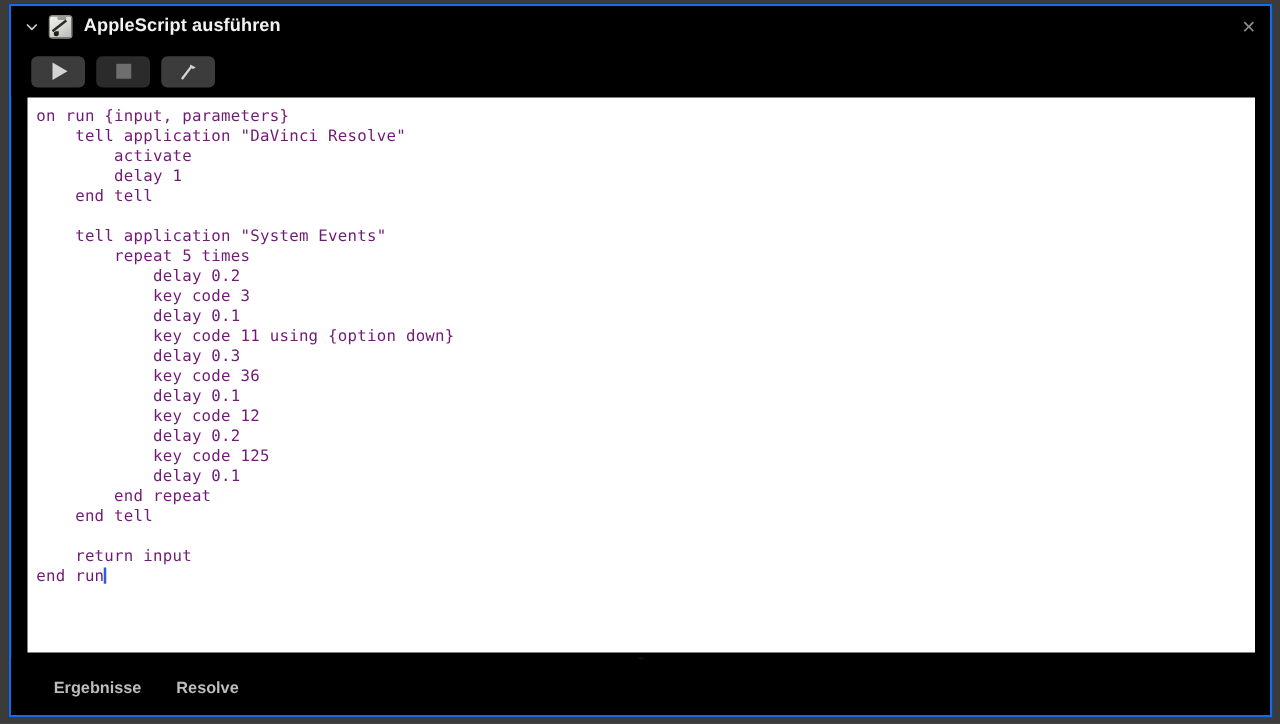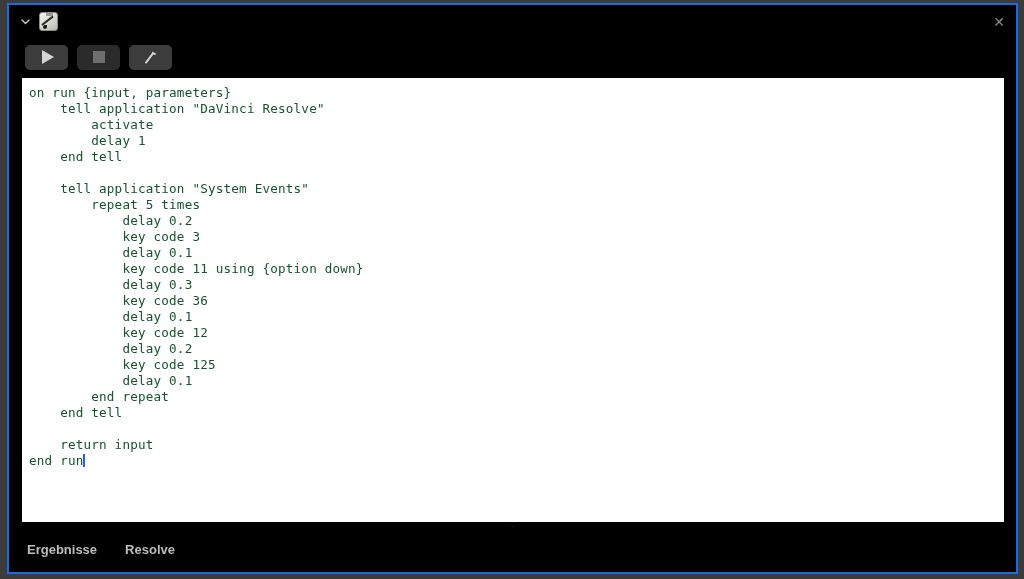--- a/index.html
+++ b/index.html
@@ -130,21 +130,21 @@
     width: 982px; height: 444px;
     background: #ffffff;
     overflow: hidden;
   }
   #code {
     margin: 0;
     padding: 7px 0 0 7px;
     font-family: "DejaVu Sans Mono", monospace;
     font-size: 12.6px;
     line-height: 16px;
-    color: #14532d;
+    color: #701a75;
     white-space: pre;
     letter-spacing: 0.2px;
   }
   #caret {
     display: inline-block;
     width: 2px;
     height: 13px;
     background: #2a5fd8;
     vertical-align: -2px;
     margin-left: 0px;
@@ -163,21 +163,21 @@
 
   
   #bottombar {
     position: absolute;
     left: 0; bottom: 0;
     width: 100%;
     height: 45px;
     background: #000000;
     display: flex;
     align-items: center;
-    padding-left: 18px;
+    padding-left: 34px;
     gap: 28px;
   }
   .bbtn {
     color: #bdbdbd;
     font-size: 13px;
     font-weight: bold;
     cursor: pointer;
     white-space: nowrap;
   }
 </style>
@@ -191,20 +191,21 @@
     <div id="disclosure">
       <svg width="11" height="11" viewBox="0 0 11 11">
         <path d="M2 4 L5.5 7.5 L9 4" fill="none" stroke="#c9c9c9" stroke-width="1.4" stroke-linecap="round" stroke-linejoin="round"></path>
       </svg>
     </div>
 
     <div id="app-icon">
       <span class="quill-tip"></span>
     </div>
 
+    <div id="win-title">AppleScript ausführen</div>
 
     <div id="close-btn">✕</div>
   </div>
 
   <div id="toolbar">
 
     <button class="tbtn">
       <span class="tri"></span>
     </button>
 

